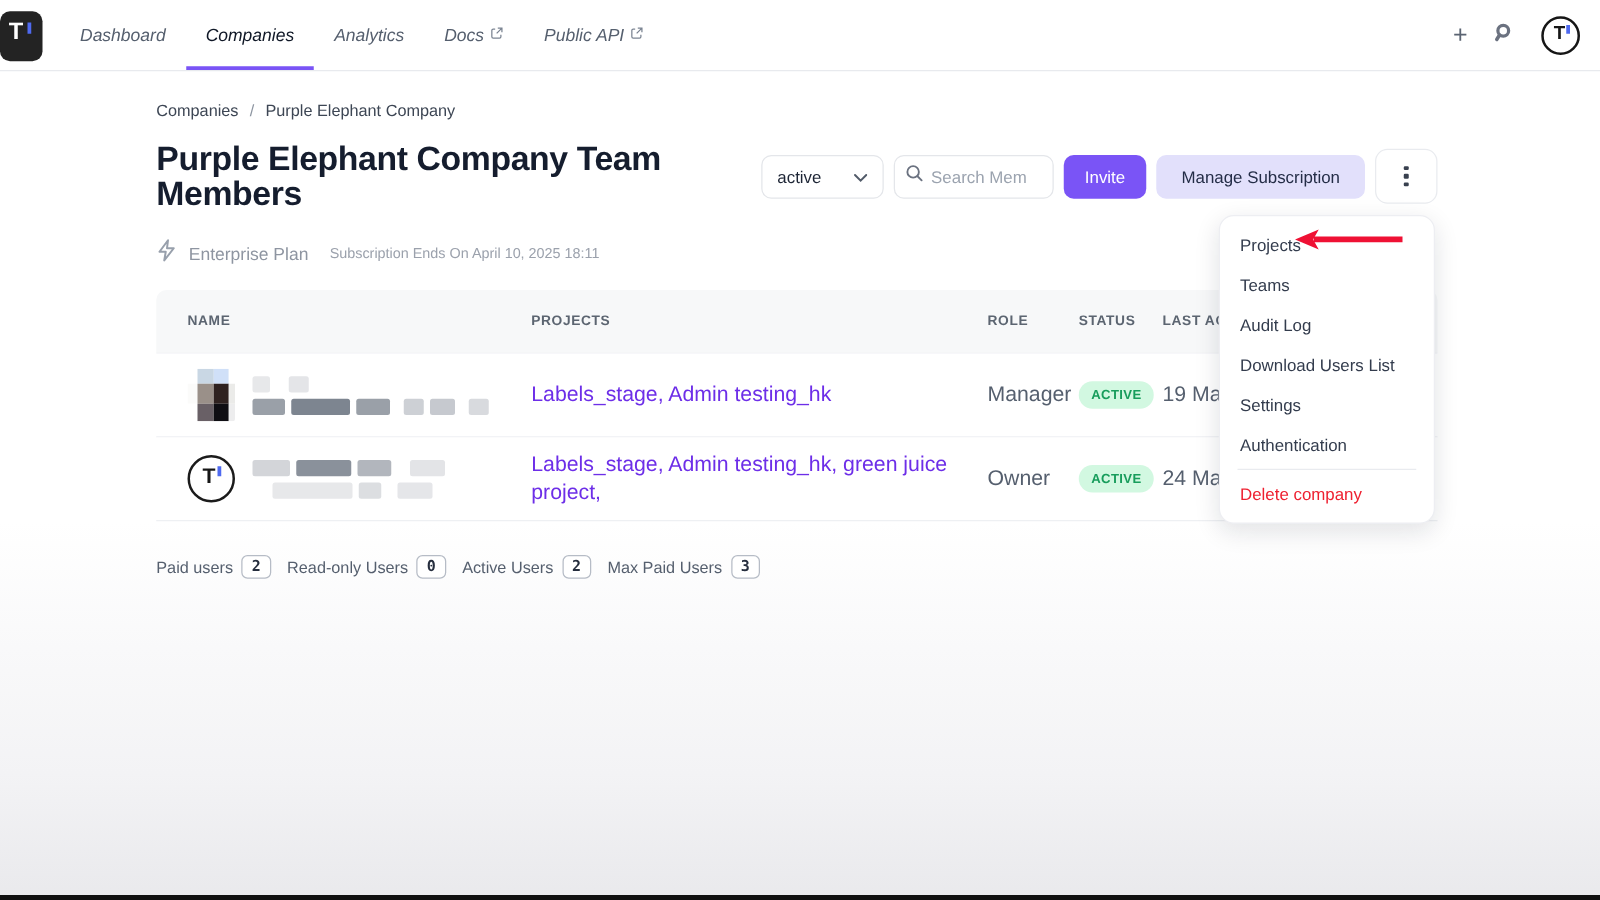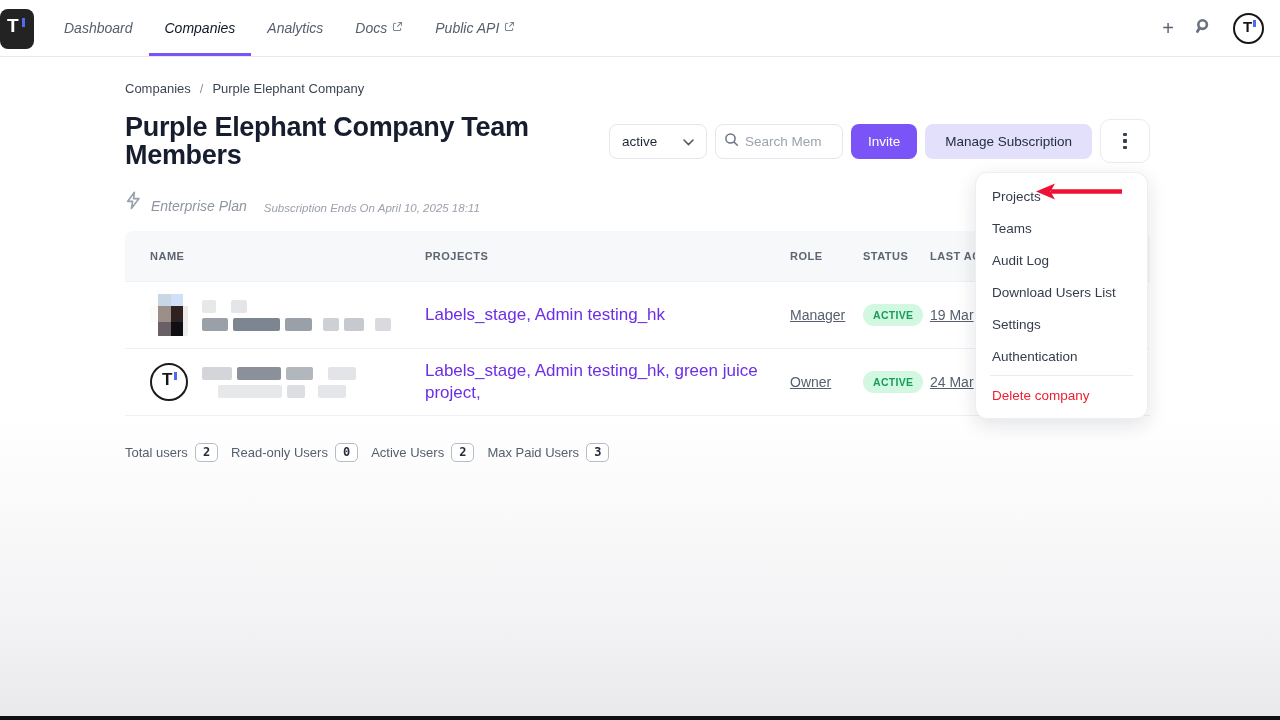--- a/index.html
+++ b/index.html
@@ -79,42 +79,42 @@
   }
   .search-box input::placeholder{color:#9ba3af;}
   .btn{height:35px;border:none;border-radius:8px;font-size:13.5px;cursor:pointer;font-family:"Liberation Sans",sans-serif;}
   .btn-invite{background:var(--accent-purple);color:#fff;padding:0 17px;}
   .btn-manage{background:#e2e0fb;color:#242d47;padding:0 20px;font-weight:500;}
   .btn-kebab{
     width:50px;height:44px;background:#fff;border:1px solid #e9ebef;border-radius:10px;
     display:flex;flex-direction:column;align-items:center;justify-content:center;gap:3px;cursor:pointer;
   }
   .btn-kebab .dot{width:3.5px;height:3.5px;background:#39414f;border-radius:1px;}
-  .plan-row{display:flex;align-items:flex-end;gap:9px;margin-top:22px;font-style:italic;}
+  .plan-row{display:flex;align-items:center;gap:9px;margin-top:22px;}
   .plan-name{font-size:14px;color:#8e95a1;}
   .plan-sub{font-size:11.5px;color:#9ba1ac;margin-left:8px;}
   
   .table{width:1025px;margin-top:17px;}
   .t-head{
     display:grid;grid-template-columns:300px 365px 73px 67px 1fr;
     background:#f7f8f9;border-radius:8px 8px 0 0;height:51px;align-items:center;
     border-bottom:1px solid #eef0f3;
   }
   .t-head .th{
     font-size:11px;font-weight:700;color:#5c6571;letter-spacing:0.5px;text-transform:uppercase;
     line-height:1.3;padding-right:10px;
   }
   .t-head .th:first-child{padding-left:25px;}
   .t-row{
     display:grid;grid-template-columns:300px 365px 73px 67px 1fr;
     height:67px;align-items:center;border-bottom:1px solid #eef0f3;background:#fff;
   }
   .cell-name{display:flex;align-items:center;gap:14px;padding-left:25px;}
   .proj-link{font-size:17px;color:var(--link-purple);cursor:pointer;padding-right:12px;line-height:1.3;}
-  .cell-role,.cell-date{font-size:14px;color:#555f6e;text-decoration:underline;}
+  .cell-role,.cell-date{font-size:17px;color:#555f6e;}
   .badge{
     display:inline-block;background:var(--badge-green-bg);color:var(--badge-green-text);
     font-size:10.5px;font-weight:700;letter-spacing:0.3px;border-radius:20px;padding:5px 10px;
   }
   
   .px-avatar{
     width:38px;height:42px;border-radius:2px;overflow:hidden;flex:0 0 auto;
     display:grid;grid-template-columns:8px 13px 12px 5px;grid-template-rows:12px 16px 14px;
   }
   .px-avatar span{display:block;}
@@ -323,21 +323,21 @@
       <div class="cell-role">Owner</div>
       <div>
         <span class="badge">ACTIVE</span>
       </div>
       <div class="cell-date">24 Mar</div>
     </div>
   </div>
 
   <div class="stats">
     <div class="stat">
-      <span>Total users</span>
+      <span>Paid users</span>
       <span class="kbd">2</span>
     </div>
     <div class="stat">
       <span>Read-only Users</span>
       <span class="kbd">0</span>
     </div>
     <div class="stat">
       <span>Active Users</span>
       <span class="kbd">2</span>
     </div>

